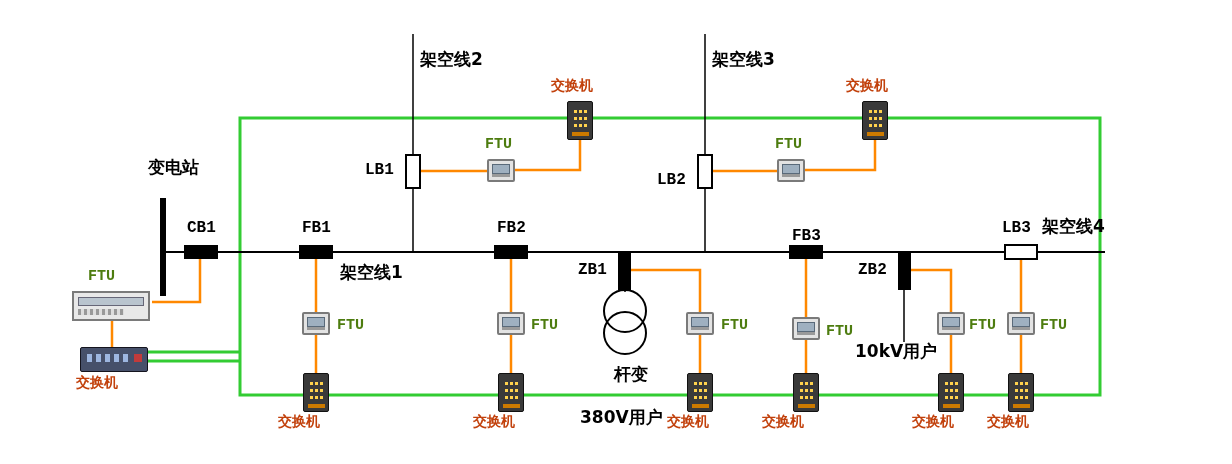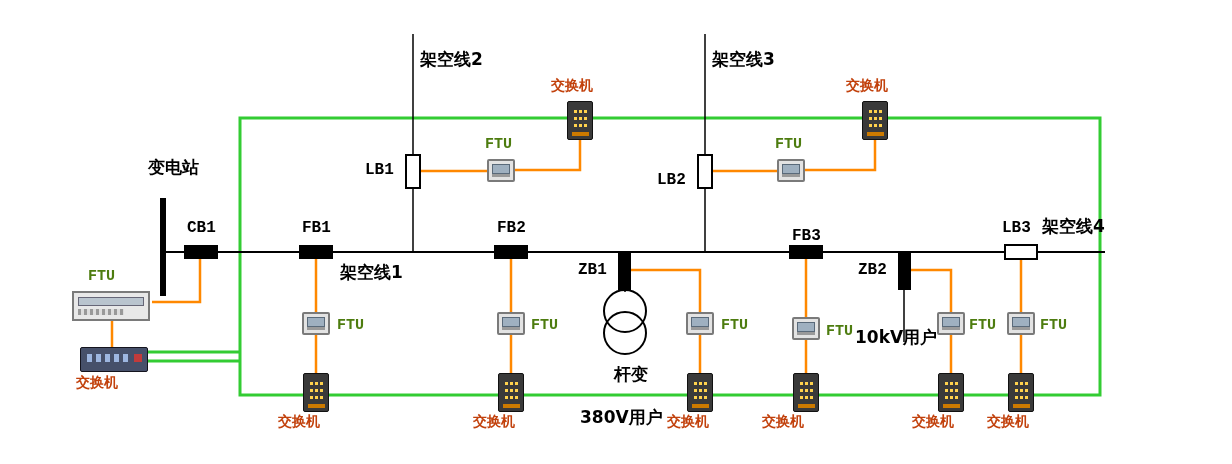--- a/index.html
+++ b/index.html
@@ -121,21 +121,21 @@
   <span class="lbl mono" style="left:497px;top:220px">FB2</span>
   <span class="lbl mono" style="left:792px;top:228px">FB3</span>
   <span class="lbl mono" style="left:1002px;top:220px">LB3</span>
   <span class="lbl mono" style="left:365px;top:162px">LB1</span>
   <span class="lbl mono" style="left:657px;top:172px">LB2</span>
   <span class="lbl mono" style="left:578px;top:262px">ZB1</span>
   <span class="lbl mono" style="left:858px;top:262px">ZB2</span>
 
   <span class="lbl" style="left:614px;top:365px">杆变</span>
   <span class="lbl" style="left:580px;top:408px">380V用户</span>
-  <span class="lbl" style="left:855px;top:328px">10kV用户</span>
+  <span class="lbl" style="left:855px;top:342px">10kV用户</span>
 
   <span class="lbl red" style="left:88px;top:269px">FTU</span>
   <span class="lbl red" style="left:485px;top:137px">FTU</span>
   <span class="lbl red" style="left:775px;top:137px">FTU</span>
   <span class="lbl red" style="left:337px;top:318px">FTU</span>
   <span class="lbl red" style="left:531px;top:318px">FTU</span>
   <span class="lbl red" style="left:721px;top:318px">FTU</span>
   <span class="lbl red" style="left:826px;top:324px">FTU</span>
   <span class="lbl red" style="left:969px;top:318px">FTU</span>
   <span class="lbl red" style="left:1040px;top:318px">FTU</span>

